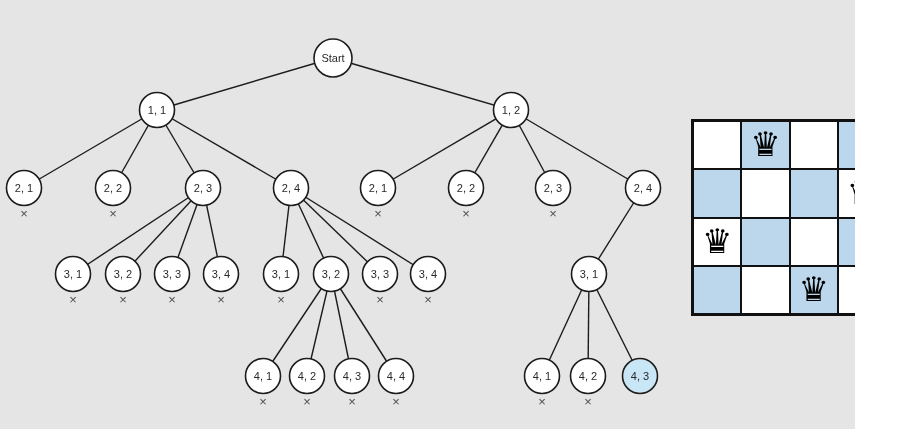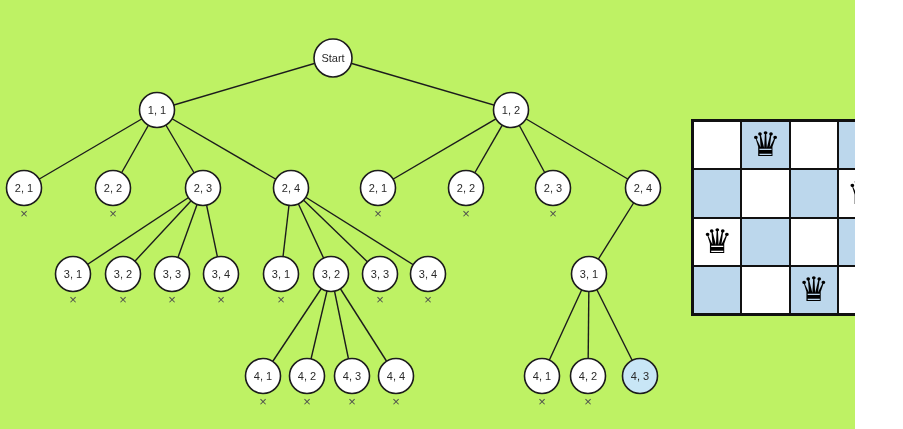--- a/index.html
+++ b/index.html
@@ -5,21 +5,21 @@
   html, body {
     margin: 0;
     padding: 0;
     background: #ffffff;
     font-family: "Liberation Sans", sans-serif;
   }
   #stage {
     position: relative;
     width: 855px;
     height: 429px;
-    background: #bef264;
+    background: #e5e5e5;
     overflow: hidden;
   }
   #tree-svg {
     position: absolute;
     left: 0;
     top: 0;
   }
   #board {
     position: absolute;
     display: grid;

